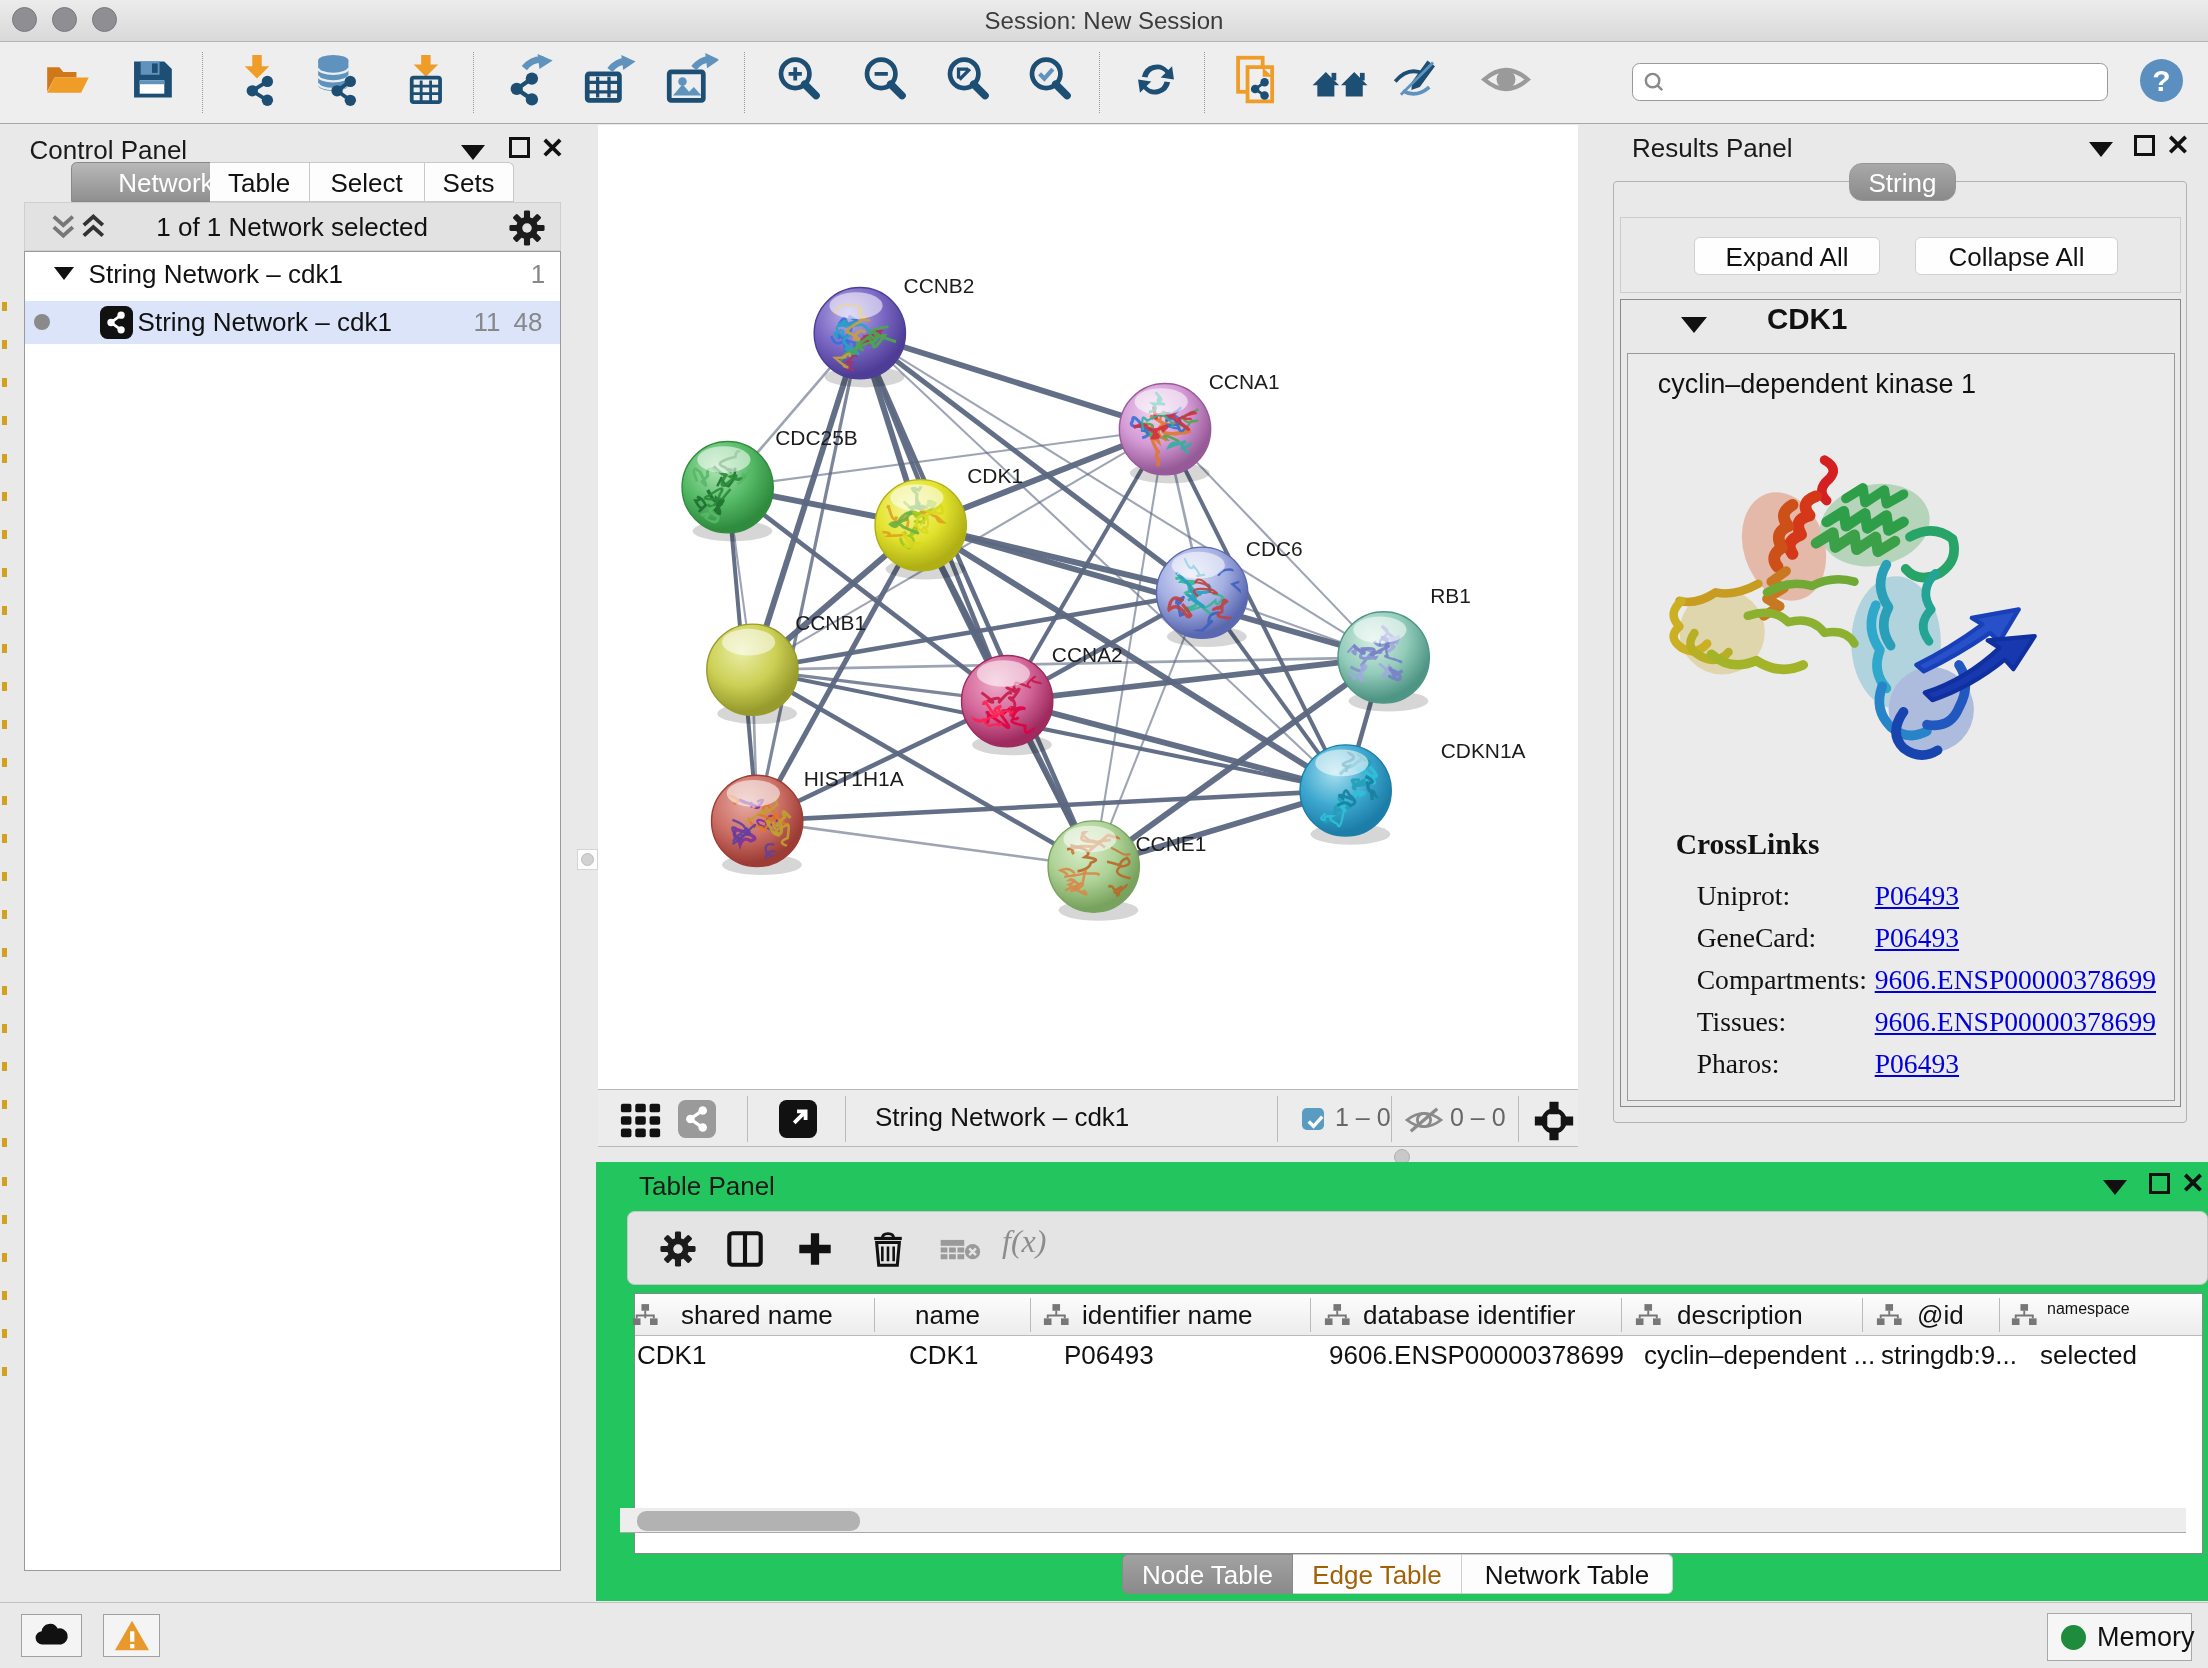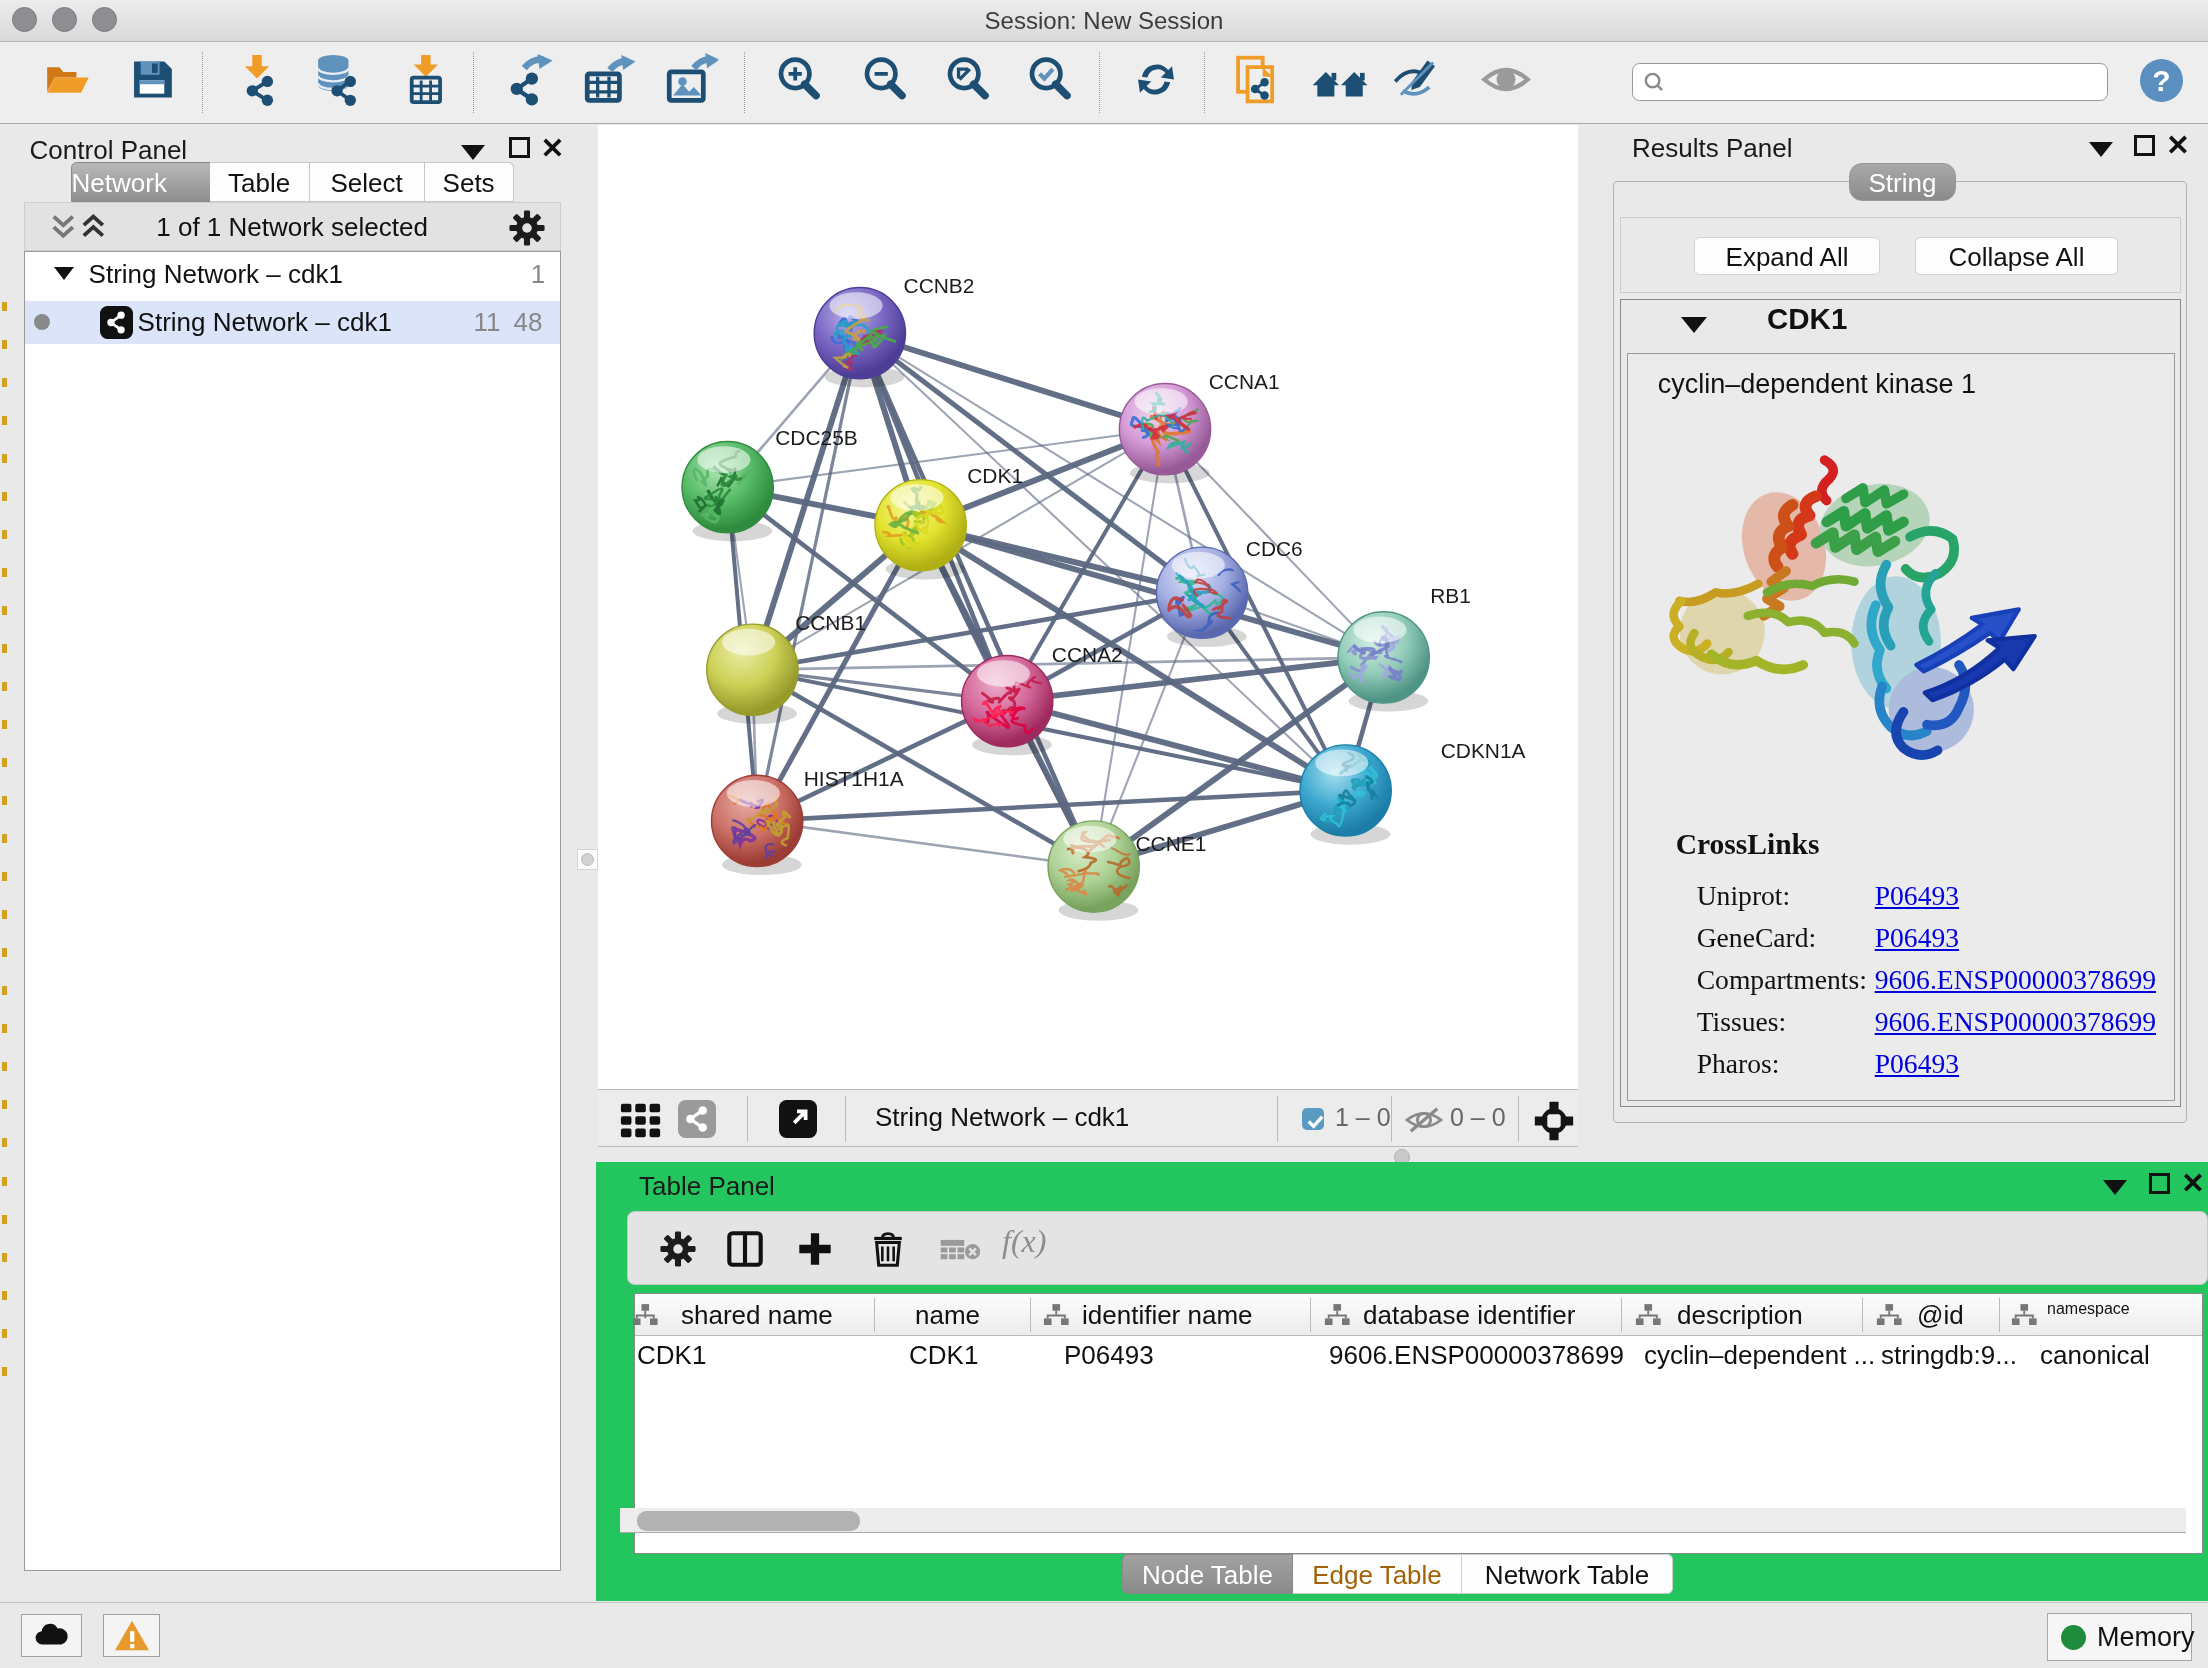--- a/index.html
+++ b/index.html
@@ -140,21 +140,21 @@
       </svg>
 </div>
 <div class="abs" style="left:2140px;top:17px;width:43px;height:43px;border-radius:50%;background:#5b8fc0;color:#fff;font-size:30px;font-weight:bold;text-align:center;line-height:43px">?</div>
 </div>
 <div class="abs" style="left:7.6px;top:124px;width:555px;height:1478px;background:#e9e9e9">
 <div class="paneltitle abs" style="left:22px;top:11.4px">Control Panel</div>
 <div class="abs" style="left:453px;top:21px;width:0;height:0;border-left:12.4px solid transparent;border-right:12.4px solid transparent;border-top:15px solid #111"></div>
     <div class="abs" style="left:501px;top:13.3px;width:21px;height:21px;border:3.3px solid #111"></div>
     <div class="abs" style="left:533px;top:7.6px;font-size:28.5px;font-weight:bold;color:#111">✕</div>
 <div class="abs" style="left:63px;top:38px;width:443px;height:40px">
- <div class="abs" style="left:0;top:0;width:144px;height:40px;background:linear-gradient(#b8b8b8,#8f8f8f);border:1px solid #888;border-radius:5.7px 0 0 0;color:#fff;text-align:left;line-height:40px;font-size:26px">Network</div>
+ <div class="abs" style="left:0;top:0;width:144px;height:40px;background:linear-gradient(#b8b8b8,#8f8f8f);border:1px solid #888;border-radius:5.7px 0 0 0;color:#fff;text-align:right;line-height:40px;font-size:26px">Network</div>
  <div class="abs" style="left:139px;top:0;width:100px;height:40px;background:#fdfdfd;border:1px solid #c8c8c8;border-left:none;text-align:center;line-height:40px;font-size:26px;color:#111">Table</div>
  <div class="abs" style="left:239px;top:0;width:115px;height:40px;background:#fdfdfd;border:1px solid #c8c8c8;border-left:none;text-align:center;line-height:40px;font-size:26px;color:#111">Select</div>
  <div class="abs" style="left:354px;top:0;width:89px;height:40px;background:#fdfdfd;border:1px solid #c8c8c8;border-left:none;border-radius:0 5.7px 0 0;text-align:center;line-height:40px;font-size:26px;color:#111">Sets</div>
 </div>
 <div class="abs" style="left:16px;top:78px;width:537px;height:49px;background:#e2e2e2;border:1px solid #cfcfcf">
  <svg width="42" height="38" viewBox="0 0 44 40" style="position:absolute;left:23px;top:5.7px">
         <path d="M6 8 l10 9 10-9 M6 19 l10 9 10-9" stroke="#777" stroke-width="4" fill="none"></path>
       </svg>
  <svg width="42" height="38" viewBox="0 0 44 40" style="position:absolute;left:53px;top:5.7px">
         <path d="M6 17 l10-9 10 9 M6 28 l10-9 10 9" stroke="#333" stroke-width="4" fill="none"></path>
@@ -772,21 +772,21 @@
     </svg>
   <div style="position:absolute;left:1429px;top:5.7px;font-size:16px;color:#111;white-space:nowrap">namespace</div>
 </div>
 <div class="abs" style="left:618px;top:1336px;width:1569px;height:40px;font-size:26px;color:#111">
   <div style="position:absolute;left:19px;top:3.8px">CDK1</div>
   <div style="position:absolute;left:291px;top:3.8px">CDK1</div>
   <div style="position:absolute;left:446px;top:3.8px">P06493</div>
   <div style="position:absolute;left:711px;top:3.8px">9606.ENSP00000378699</div>
   <div style="position:absolute;left:1026px;top:3.8px">cyclin–dependent ...</div>
   <div style="position:absolute;left:1263px;top:3.8px">stringdb:9...</div>
-  <div style="position:absolute;left:1422px;top:3.8px">canonical</div>
+  <div style="position:absolute;left:1422px;top:3.8px">selected</div>
 </div>
 <div class="abs" style="left:620px;top:1508px;width:1566px;height:25px;background:#ededed;border-bottom:1.9px solid #a9a9a9"></div>
 <div class="abs" style="left:637px;top:1511px;width:223px;height:20px;background:#b2b2b2;border-radius:9.5px"></div>
 <div class="abs" style="left:1122px;top:1554px;height:40px;display:flex">
 <div style="width:171px;height:40px;background:linear-gradient(#a2a2a2,#8a8a8a);border:1px solid #8a8a8a;border-radius:5.7px 0 0 5.7px;color:#fff;font-size:26px;text-align:center;line-height:40px">Node Table</div>
 <div style="width:169px;height:40px;background:#fdfdfd;border:1px solid #cfcfcf;border-left:none;color:#a16207;font-size:26px;text-align:center;line-height:40px">Edge Table</div>
 <div style="width:211px;height:40px;background:#fdfdfd;border:1px solid #cfcfcf;border-left:none;border-radius:0 5.7px 5.7px 0;color:#111;font-size:26px;text-align:center;line-height:40px">Network Table</div>
 </div>
 <div class="abs" style="left:0;top:1602px;width:2208px;height:67px;background:#e9e9e9;border-top:1px solid #c2c2c2">
 <div class="abs" style="left:21px;top:11.4px;width:61px;height:43px;background:#f4f4f4;border:1.4px solid #a0a0a0">

